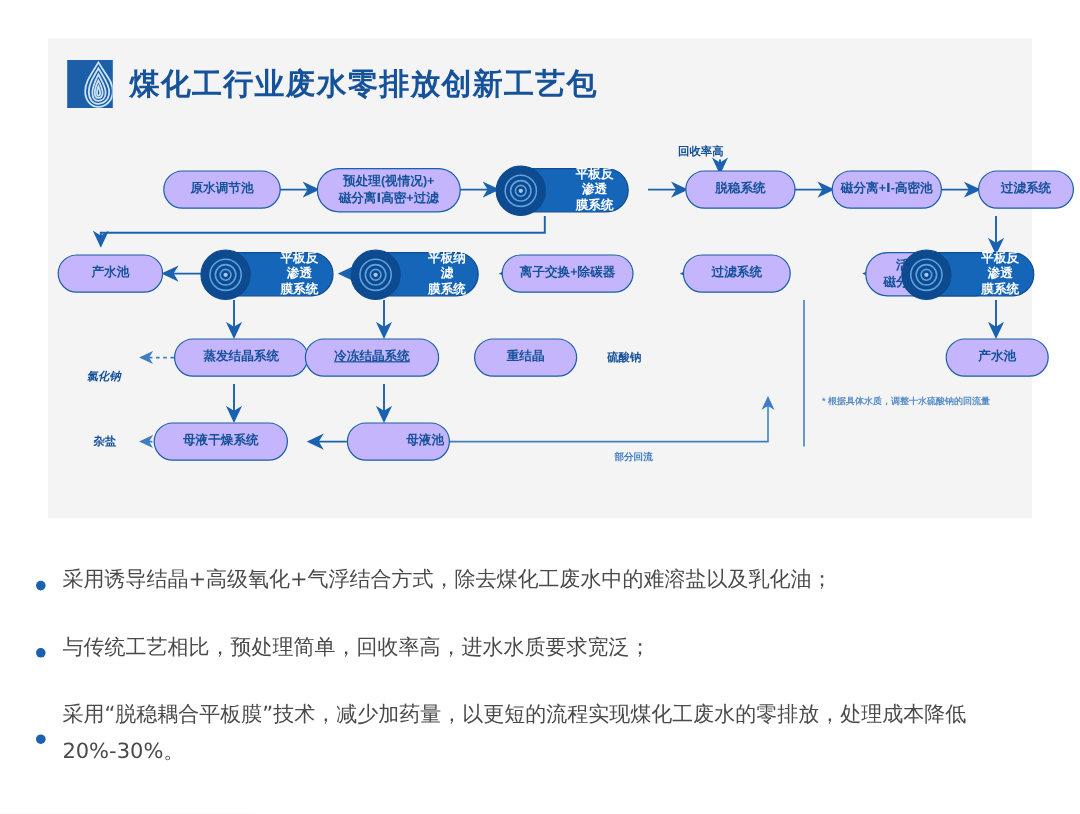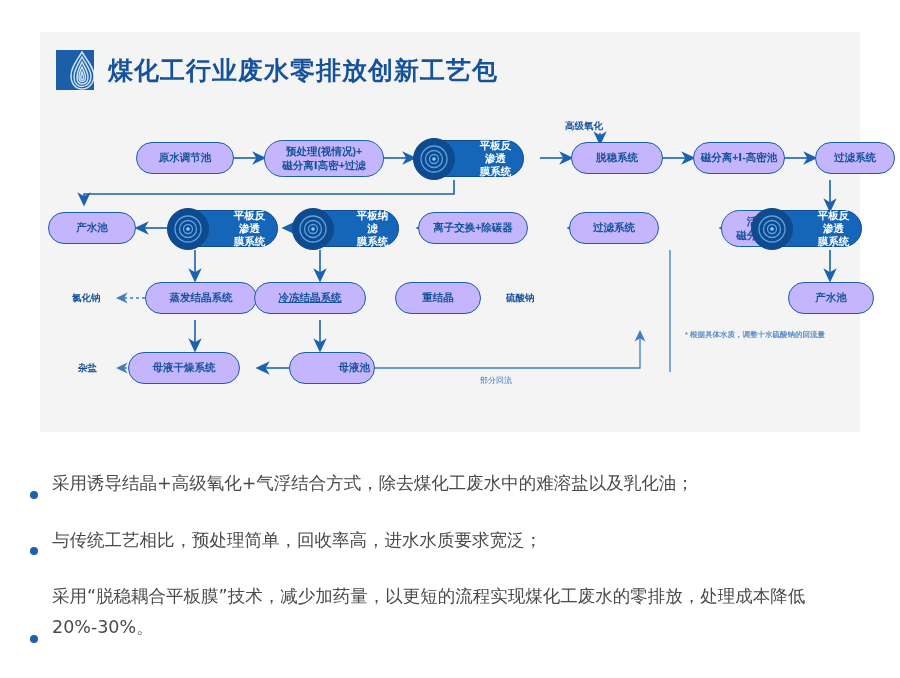--- a/index.html
+++ b/index.html
@@ -48,28 +48,28 @@
     position:absolute;left:-2px;top:50%;transform:translateY(-50%);
     width:40px;height:40px;border-radius:50%;
     background:#0d4a8f;border:1.6px solid #0d4a8f;
   }
   .disc svg{display:block;}
 
   .free-label{
     position:absolute;color:#16529a;font-size:9.5px;font-weight:bold;
     white-space:nowrap;
   }
-  .free-label.light{color:#3f7ec2;font-weight:normal;font-size:8px;}
+  .free-label.light{color:#3f7ec2;font-weight:bold;font-size:8px;margin-left:32px;}
   .free-label.note{color:#5a8fc8;font-weight:bold;font-size:7.5px;}
 
   
   #bullets{
     position:absolute;left:30px;top:468px;width:840px;
   }
-  .bullet{display:flex;align-items:flex-end;margin-bottom:26px;}
+  .bullet{display:flex;align-items:center;margin-bottom:26px;}
   .dot{
     flex:0 0 auto;width:8px;height:8px;border-radius:50%;
     background:#1a62b0;margin-top:9px;margin-right:14px;
   }
   .btext{
     font-size:17.5px;color:#4a4a4a;line-height:1.75;
     font-family:"DejaVu Sans","Liberation Sans",sans-serif;
   }
 </style>
 </head>
@@ -175,21 +175,21 @@
       </div>
 
     <div class="node" style="left:653px;top:110px;width:92px;height:32px;">
       <span class="lbl">磁分离+Ⅰ-高密池</span>
       </div>
 
     <div class="node" style="left:775px;top:110px;width:80px;height:32px;">
       <span class="lbl">过滤系统</span>
       </div>
 
-    <div class="free-label" style="left:525px;top:88px;">高级氧化</div>
+    <div class="free-label" style="left:525px;top:88px;">回收率高</div>
 
     <div class="node" style="left:8px;top:180px;width:88px;height:32px;">
       <span class="lbl">产水池</span>
       </div>
 
     <div class="node filled" style="left:128px;top:178px;width:110px;height:37px;">
       <span class="disc">
         <svg width="40" height="40" viewBox="0 0 40 40">
             <g fill="none" stroke="#5fa3de" stroke-width="1.3">
         <circle cx="20" cy="20" r="13"></circle>
@@ -251,21 +251,21 @@
       </div>
 
     <div class="node" style="left:355px;top:250px;width:86px;height:32px;">
       <span class="lbl">重结晶</span>
       </div>
 
     <div class="node" style="left:748px;top:250px;width:86px;height:32px;">
       <span class="lbl">产水池</span>
       </div>
 
-    <div class="free-label" style="left:32px;top:260px;">氯化钠</div>
+    <div class="free-label" style="left:32px;top:276px;font-style:italic;">氯化钠</div>
     <div class="free-label" style="left:466px;top:260px;">硫酸钠</div>
 
     <div class="node" style="left:88px;top:320px;width:112px;height:32px;">
       <span class="lbl">母液干燥系统</span>
       </div>
 
     <div class="node" style="left:249px;top:320px;width:86px;height:32px;justify-content:flex-end;">
       <span class="lbl">母液池</span>
       </div>
 

